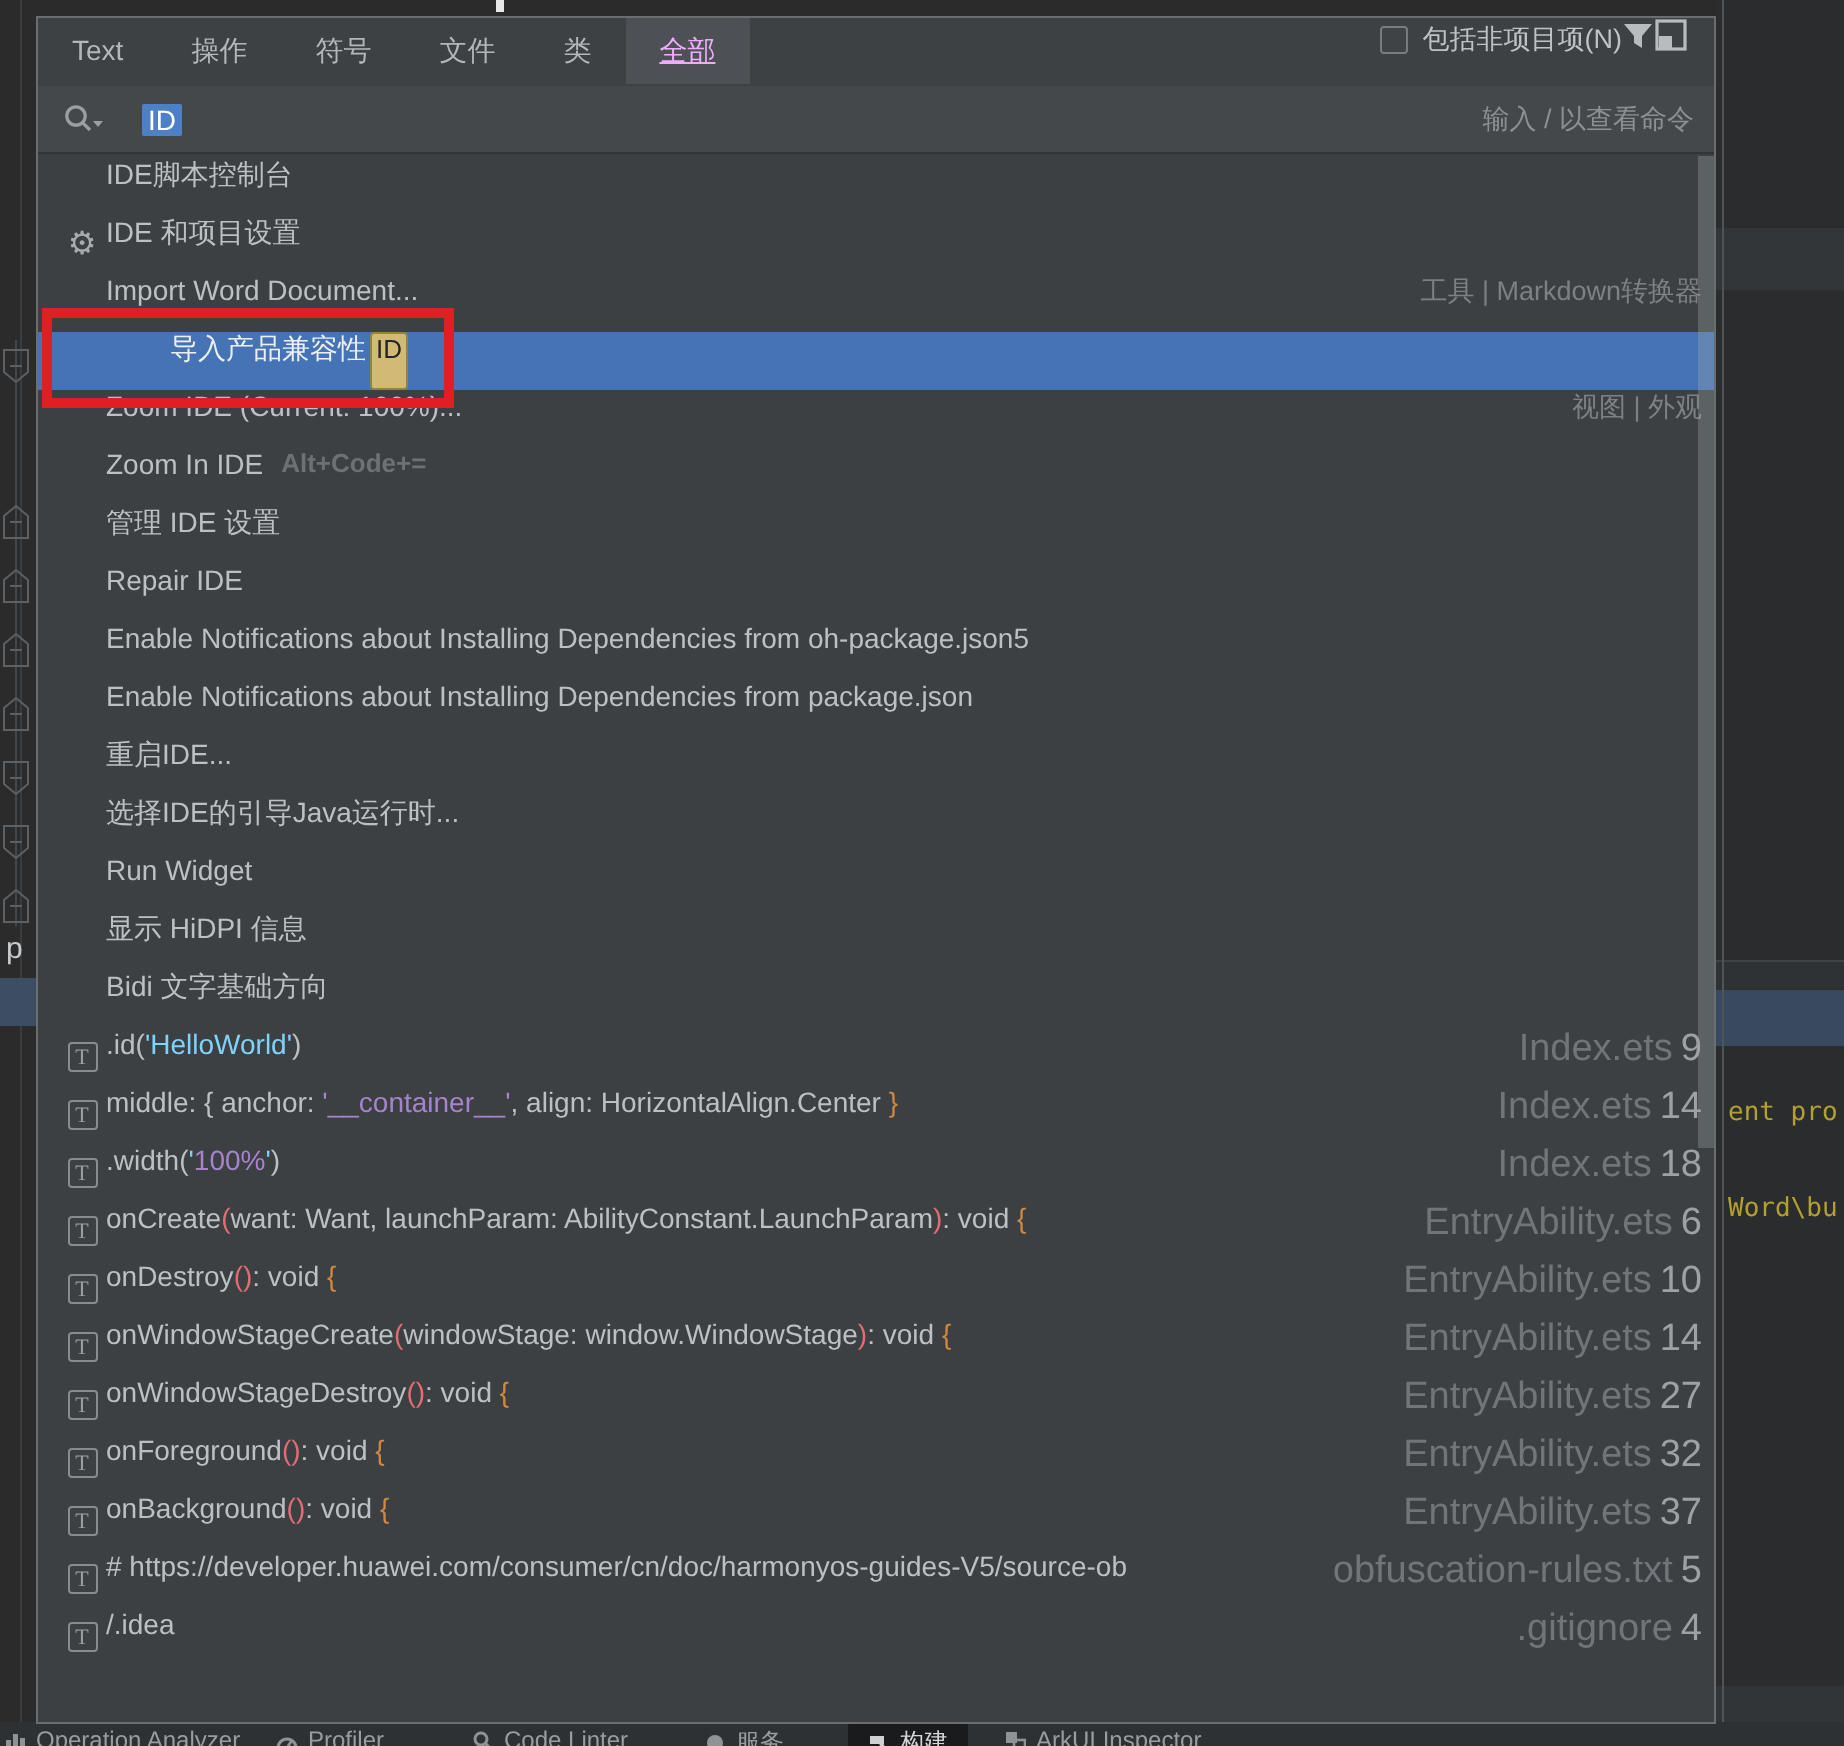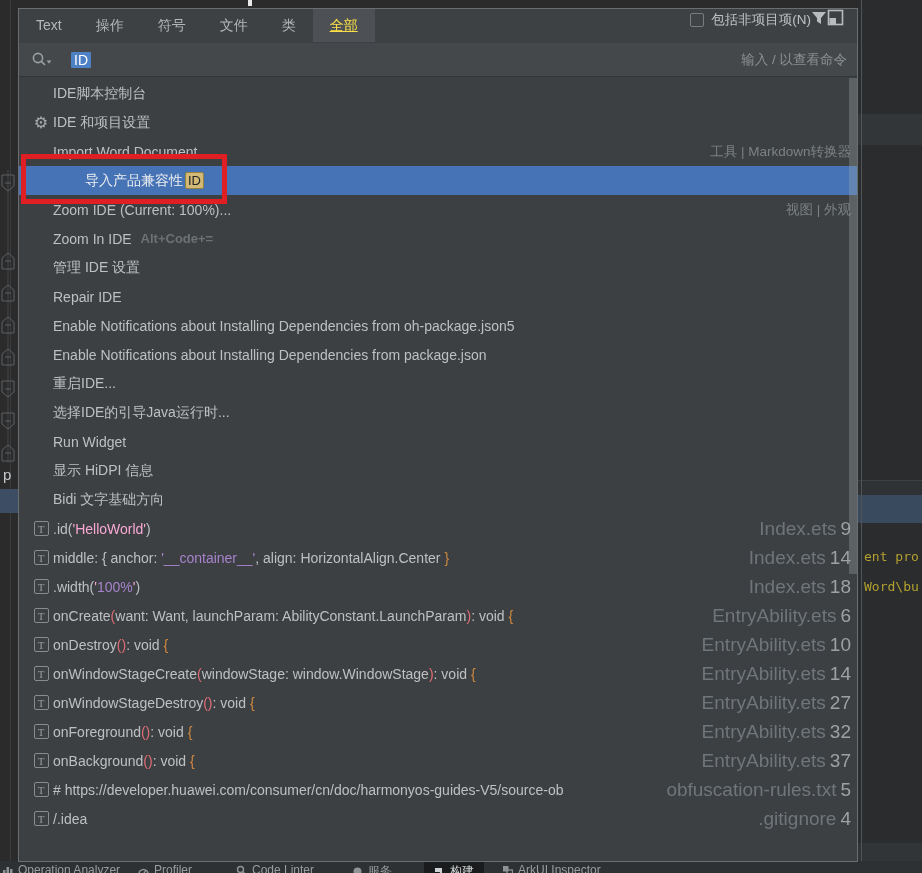--- a/index.html
+++ b/index.html
@@ -30,44 +30,44 @@
   .sb-item.active{background:#191b1c;color:#d3d6d8;padding:2px 10px;top:0;border-radius:2px;}
   .sb-icon{display:inline-block;width:11px;height:11px;flex:0 0 auto;}
   
   .dialog{
     position:absolute;left:18px;top:8px;width:840px;height:854px;
     background:#3c4043;border:1px solid #6b6e70;
     display:flex;flex-direction:column;
   }
   .tabbar{height:34px;flex:0 0 34px;background:#3d4143;display:flex;align-items:flex-start;}
   .tab{padding:0 17px;line-height:33px;font-size:14px;color:#b4b7b9;cursor:default;}
-  .tab.selected{background:#4d5155;color:#fde047;text-decoration:underline;}
+  .tab.selected{background:#4d5155;color:#f0abfc;text-decoration:underline;}
   .tab-spacer{flex:1;}
   .tb-right{display:flex;align-items:center;padding-right:13px;}
   .cbx-group{display:flex;align-items:center;gap:7px;}
   .cbx{width:14px;height:14px;border:1px solid #787c7e;border-radius:2px;background:#3f4345;}
   .cbx-label{font-size:13.5px;color:#bfc2c4;}
   .searchrow{height:34px;flex:0 0 34px;background:#44484b;display:flex;align-items:center;padding-left:12px;border-bottom:1px solid #323537;}
   .search-query{margin-left:18px;background:#4d80c4;color:#ffffff;font-size:14px;padding:0 3px;border-radius:1px;}
   .search-hint{margin-left:auto;padding-right:10px;color:#8c9092;font-size:13.5px;}
   .list{flex:1;overflow:hidden;padding-top:2px;background:#3c4043;}
-  .row{height:29px;display:flex;align-items:center;padding:0 6px 0 10px;white-space:nowrap;overflow:hidden;}
+  .row{height:29px;display:flex;padding:0 6px 0 10px;white-space:nowrap;overflow:hidden;}
   .row.selected{background:#4673b5;}
   .row-iconbox{width:24px;flex:0 0 24px;display:flex;align-items:center;justify-content:center;}
   .gear{color:#a8abad;font-size:16px;line-height:1;}
   .ticon{display:inline-flex;width:15px;height:15px;border:1px solid #888c8e;border-radius:2px;color:#9a9ea0;
          font-family:"Liberation Serif","DejaVu Serif",serif;font-size:11px;align-items:center;justify-content:center;}
   .row-label{font-size:14px;color:#bdc0c2;}
   .row.selected .row-label{color:#eceef0;margin-left:32px;}
   .match{background:#d2ba76;color:#232526;border:1px solid #94823f;border-radius:2px;padding:0 2px;margin-left:2px;font-size:13px;}
   .row-shortcut{margin-left:9px;color:#6d7173;font-size:13px;font-weight:bold;}
   .row-spacer{flex:1;}
   .row-context{color:#7d8183;font-size:13.5px;flex:0 0 auto;}
   .code{font-size:14px;flex:1 1 auto;overflow:hidden;}
-  .seg-g{color:#bdc0c2}.seg-o{color:#f9a8d4}.seg-p{color:#a783cb}.seg-k{color:#e06c75}.seg-b{color:#d0883f}
+  .seg-g{color:#bdc0c2}.seg-o{color:#7dd3fc}.seg-p{color:#a783cb}.seg-k{color:#e06c75}.seg-b{color:#d0883f}
   .ref{flex:0 0 auto;margin-left:10px;font-size:19px;}
   .ref-file{color:#70757 7;color:#70757a;}
   .ref-line{color:#9da1a3;margin-left:4px;}
   .footer{flex:0 0 30px;border-top:1px solid #55585a;background:#3a3e40;display:flex;align-items:center;justify-content:flex-end;gap:10px;padding-right:12px;}
   .assign{color:#5590e0;font-size:14px;}
   .footer-sc{color:#7f8386;font-size:14px;}
   .scroll-thumb{position:absolute;left:831px;top:70px;width:8px;height:496px;background:rgba(170,175,180,0.30);}
   
   .redbox{position:absolute;left:21px;top:154px;width:206px;height:50px;border:5px solid #e01f24;}
   .artifact{position:absolute;left:248px;top:0;width:4px;height:6px;background:#e8e8e8;}
@@ -100,21 +100,21 @@
       </svg>
     <div class="bg-letter">p</div>
     <div class="bg-left-selection"></div>
   </div>
 
   <div class="bg-right">
     <div class="band1"></div>
     <div class="band2"></div>
     <div class="bg-right-selection"></div>
     <div class="bg-code" style="top:549px">ent pro</div>
-    <div class="bg-code" style="top:579px">Word\bu</div>
+    <div class="bg-code" style="top:597px">Word\bu</div>
     <div class="band3"></div>
     <div class="vline"></div>
   </div>
 
   <div class="statusbar" id="statusbar">
       <span class="sb-item" style="left: 2px;">
         <span class="sb-icon"><svg width="11" height="11" viewBox="0 0 11 11">
             <rect x="1" y="5" width="2.5" height="6" fill="#8f9395"></rect>
             <rect x="4.5" y="2" width="2.5" height="9" fill="#8f9395"></rect>
             <rect x="8" y="4" width="2.5" height="7" fill="#8f9395"></rect>

